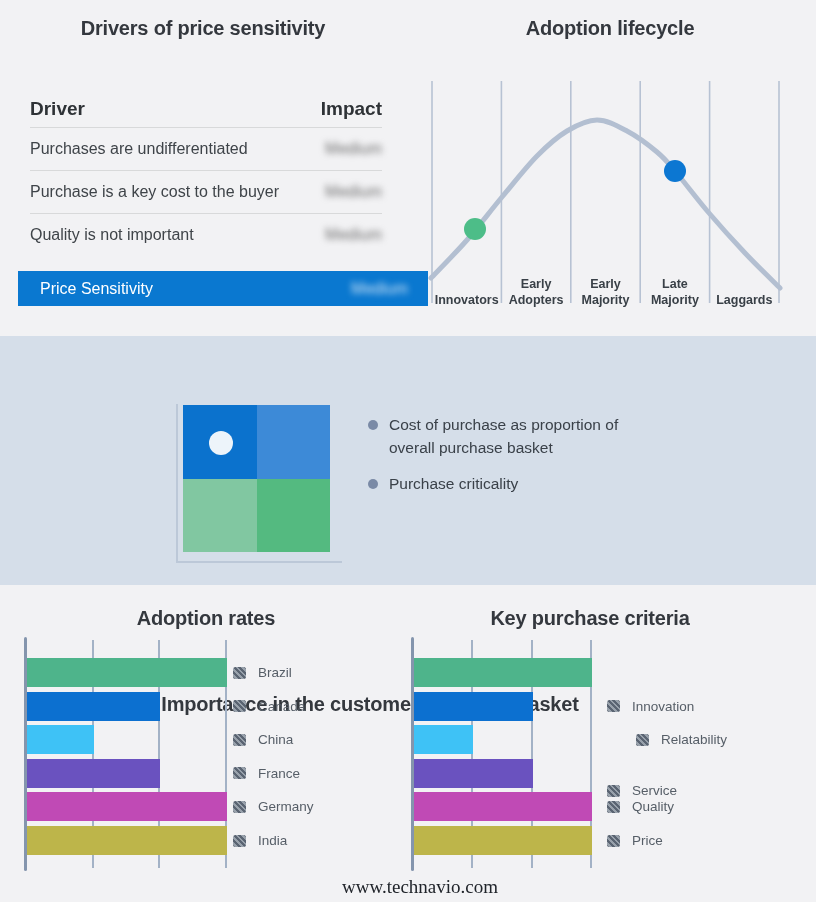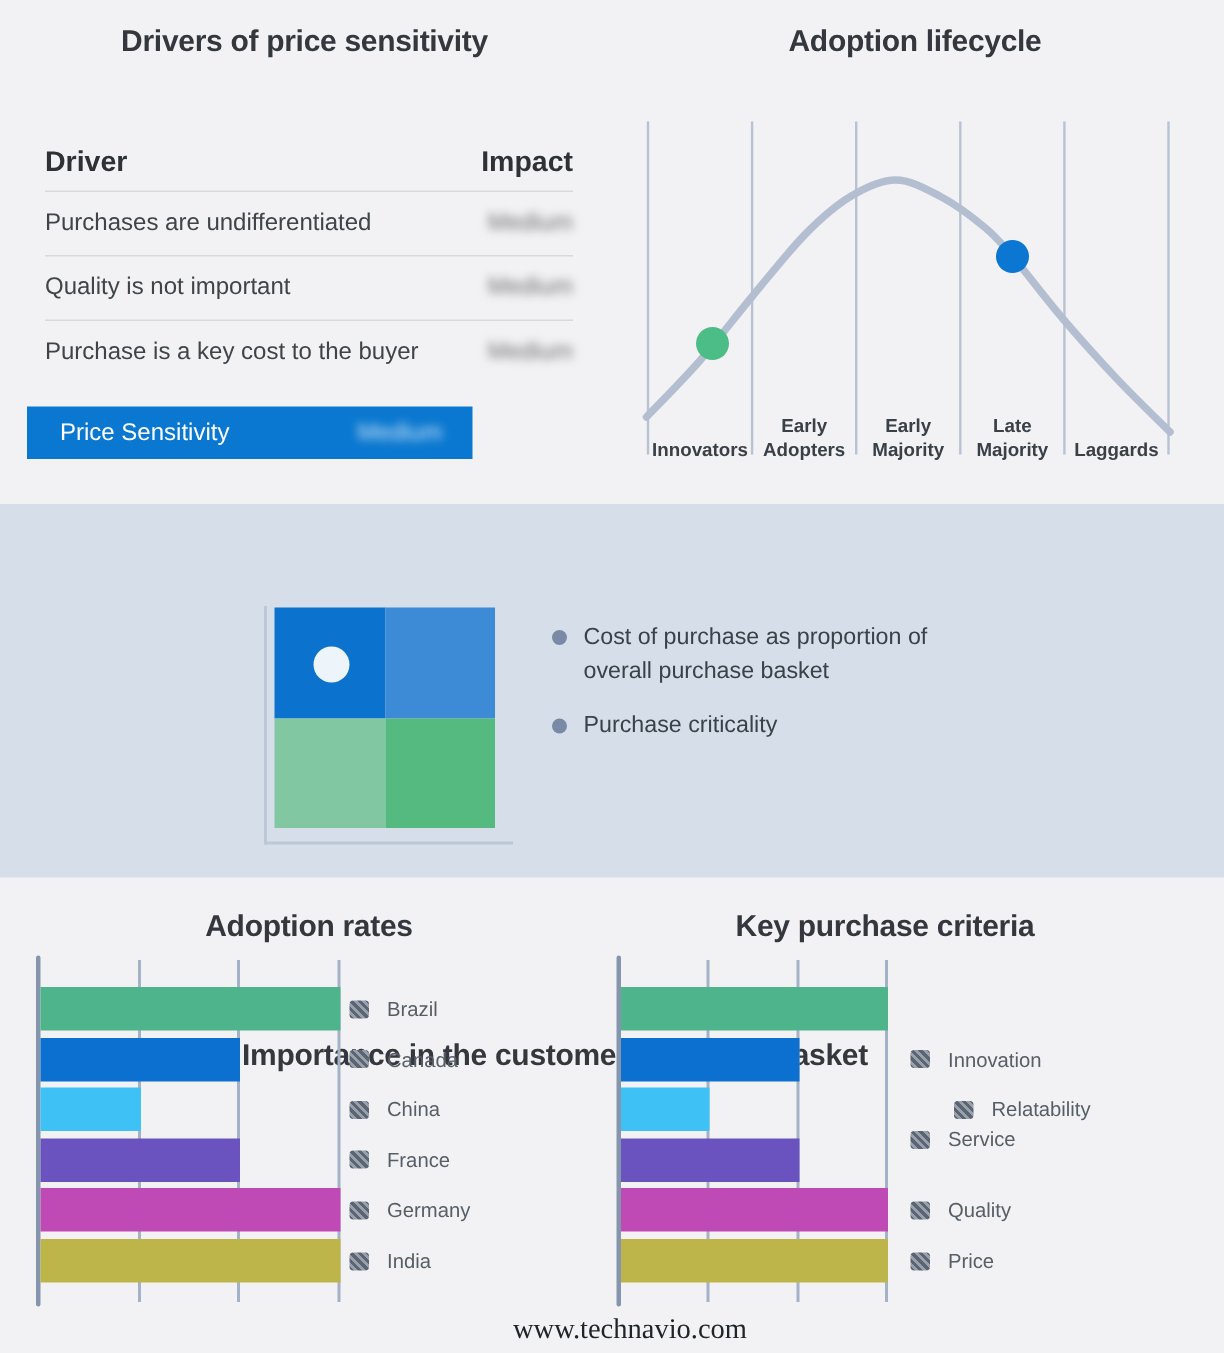--- a/index.html
+++ b/index.html
@@ -13,21 +13,21 @@
   #criteria-title{left:410px;top:607px;width:360px;text-align:center;}
 
   
   .table{position:absolute;left:18px;top:90px;width:352px;margin-left:12px;}
   .thead{display:flex;justify-content:space-between;align-items:flex-end;height:30px;padding-bottom:7px;
          border-bottom:1px solid #d8d9da;font-weight:700;font-size:19px;color:#2e3236;}
   .trow{display:flex;justify-content:space-between;align-items:center;height:42px;
         border-bottom:1px solid #d8d9da;font-size:16px;color:#3f4449;}
   .trow:last-child{border-bottom:none;}
   .blurred{filter:blur(3.2px);color:#6f6f6f;}
-  .highlight-row{position:absolute;left:18px;top:271px;width:297px;height:35px;display:flex;
+  .highlight-row{position:absolute;left:18px;top:271px;width:410px;height:35px;display:flex;
         justify-content:space-between;align-items:center;padding:0 20px 0 22px;box-sizing:border-box;
         color:#ffffff;font-size:16px;}
   .highlight-row .blurred{color:#d3e6f7;}
 
   
   #lifecycle-chart{position:absolute;left:420px;top:75px;width:380px;height:240px;}
 
   
   .band{position:absolute;left:0;top:336px;width:816px;height:249px;}
   .q-axis-v{position:absolute;left:176px;top:68px;width:2px;height:159px;background:#bcc8d8;}
@@ -67,25 +67,25 @@
     <div class="thead">
       <span>Driver</span>
       <span>Impact</span>
     </div>
     <div id="drivers-rows">
         <div class="trow">
           <span>Purchases are undifferentiated</span>
           <span class="blurred">Medium</span>
         </div>
         <div class="trow">
-          <span>Quality is not important</span>
+          <span>Purchase is a key cost to the buyer</span>
           <span class="blurred">Medium</span>
         </div>
         <div class="trow">
-          <span>Purchase is a key cost to the buyer</span>
+          <span>Quality is not important</span>
           <span class="blurred">Medium</span>
         </div>
       </div>
   </div>
 
   <div class="highlight-row" id="highlight-row" style="background: rgb(10, 120, 208);">
     <span>Price Sensitivity</span>
     <span class="blurred">Medium</span>
   </div>
 
@@ -185,21 +185,21 @@
     </div>
   <div class="legend" id="criteria-legend">
       <div class="legend-row" style="top: 51.6px;">
         <span class="swatch" style="background: repeating-linear-gradient(45deg, rgb(90, 100, 114) 0px, rgb(90, 100, 114) 2px, rgb(152, 161, 171) 2px, rgb(152, 161, 171) 4px);"></span>
         <span class="legend-label">Innovation</span>
       </div>
       <div class="legend-row" style="top: 85.2px; padding-left: 29px;">
         <span class="swatch" style="background: repeating-linear-gradient(45deg, rgb(90, 100, 114) 0px, rgb(90, 100, 114) 2px, rgb(152, 161, 171) 2px, rgb(152, 161, 171) 4px);"></span>
         <span class="legend-label">Relatability</span>
       </div>
-      <div class="legend-row" style="top: 105px;">
+      <div class="legend-row" style="top: 136px;">
         <span class="swatch" style="background: repeating-linear-gradient(45deg, rgb(90, 100, 114) 0px, rgb(90, 100, 114) 2px, rgb(152, 161, 171) 2px, rgb(152, 161, 171) 4px);"></span>
         <span class="legend-label">Service</span>
       </div>
       <div class="legend-row" style="top: 152.4px;">
         <span class="swatch" style="background: repeating-linear-gradient(45deg, rgb(90, 100, 114) 0px, rgb(90, 100, 114) 2px, rgb(152, 161, 171) 2px, rgb(152, 161, 171) 4px);"></span>
         <span class="legend-label">Quality</span>
       </div>
       <div class="legend-row" style="top: 186px;">
         <span class="swatch" style="background: repeating-linear-gradient(45deg, rgb(90, 100, 114) 0px, rgb(90, 100, 114) 2px, rgb(152, 161, 171) 2px, rgb(152, 161, 171) 4px);"></span>
         <span class="legend-label">Price</span>

